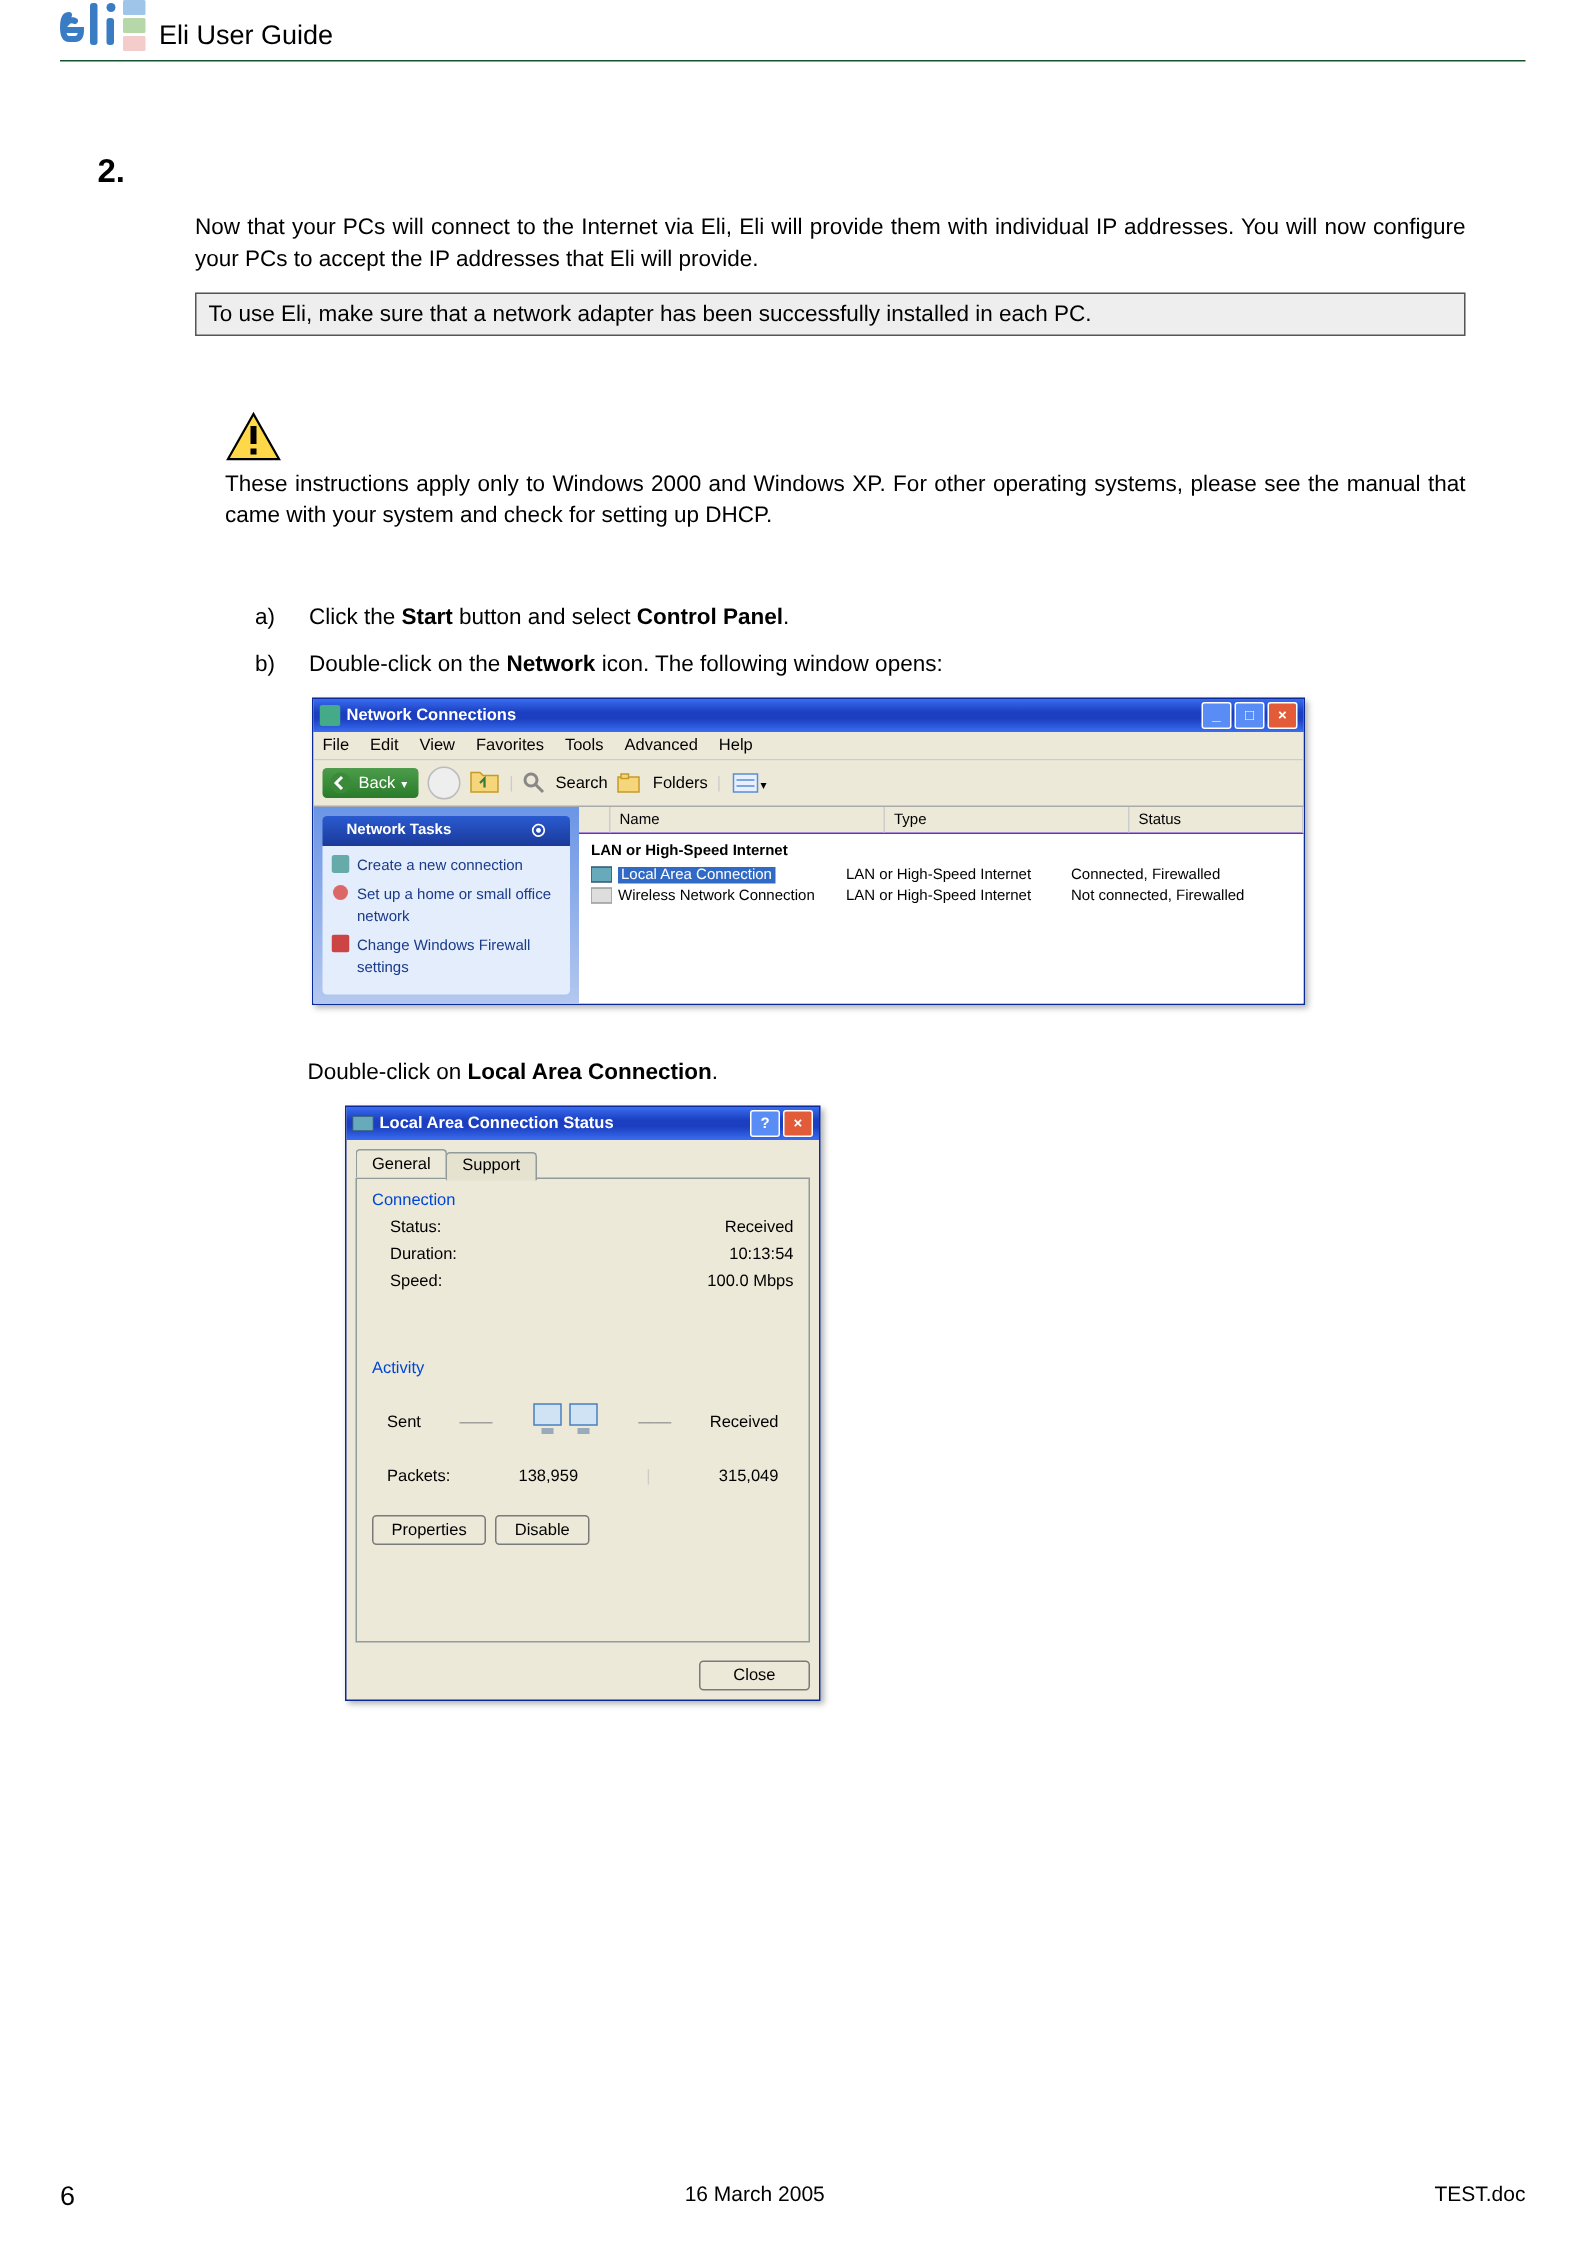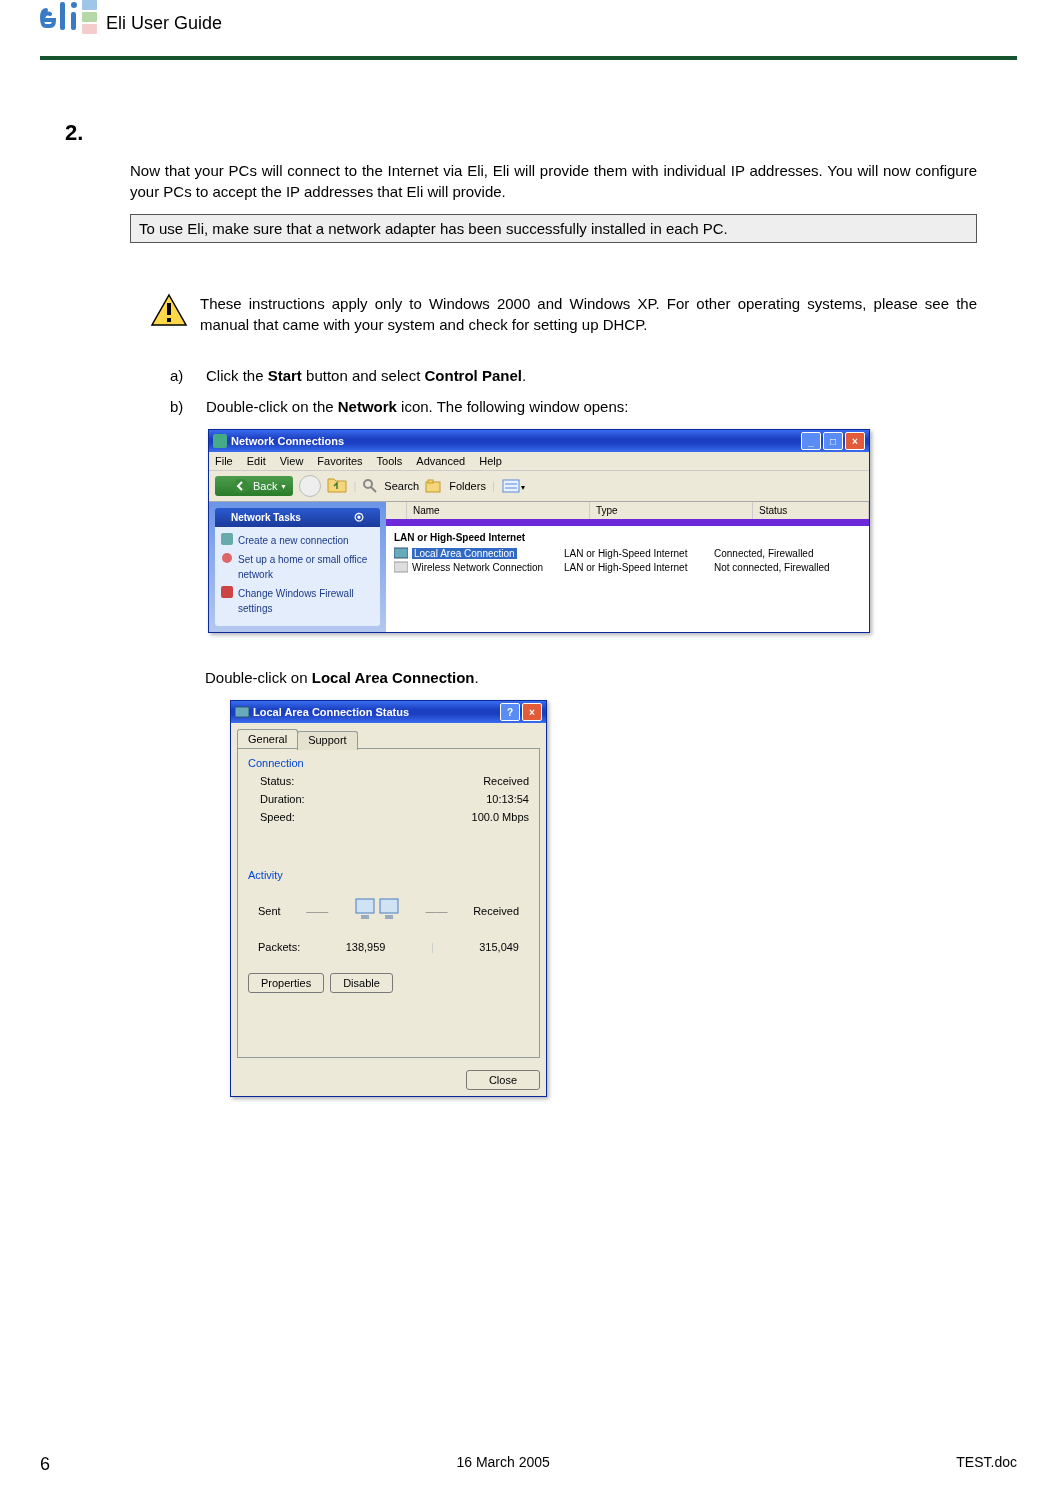--- a/index.html
+++ b/index.html
@@ -12,22 +12,22 @@
   }
   .page {
     padding: 0 40px 40px 40px;
     box-sizing: border-box;
     min-height: 1495px;
     position: relative;
   }
   .header {
     display: flex;
     align-items: flex-end;
-    border-bottom: 4px solid #14532d;
-    padding-bottom: 20px;
+    border-bottom: 1px solid #14532d;
+    padding-bottom: 4px;
     margin-bottom: 60px;
   }
   .logo-svg { width: 58px; height: 36px; }
   .header-title {
     font-size: 18px;
     margin-left: 8px;
     margin-bottom: 2px;
   }
   .section-row {
     display: flex;
@@ -56,21 +56,22 @@
     margin-right: 40px;
     border: 1px solid #555;
     background: #eee;
     padding: 5px 8px;
     margin-bottom: 50px;
   }
   .warning-row {
     display: flex;
     margin-left: 110px;
     margin-right: 40px;
-    margin-bottom: 32px;
+    margin-bottom: 49px;
+    flex-direction: column;
   }
   .warning-icon {
     width: 38px;
     flex: 0 0 38px;
     margin-right: 12px;
   }
   .warning-text {
     flex: 1;
     text-align: justify;
     line-height: 1.4;
@@ -153,21 +154,21 @@
     display: flex;
     align-items: center;
     gap: 6px;
     font-size: 11px;
     border-bottom: 1px solid #aaa;
   }
   .back-btn {
     display: flex; align-items: center; gap: 4px;
     background: linear-gradient(#4c9c4c,#2a7c2a);
     color: #fff;
-    padding: 2px 8px 2px 18px;
+    padding: 2px 8px 2px 4px;
     border-radius: 3px;
   }
   .circle-icon {
     width: 20px; height: 20px;
     border-radius: 50%;
     background: #eee;
     border: 1px solid #bbb;
   }
   .folder-icon { width: 20px; height: 18px; }
   .win1-body {
@@ -202,21 +203,21 @@
   }
   .mini-icon { width: 12px; height: 12px; flex: 0 0 12px; }
   .main-area {
     flex: 1;
     padding: 0;
   }
   .col-headers {
     display: flex;
     background: #ece9d8;
     font-size: 10px;
-    border-bottom: 7px solid #6d28d9;
+    border-bottom: 1px solid #6d28d9;
   }
   .col-headers > div {
     padding: 3px 6px;
     border-right: 1px solid #ccc;
   }
   .col-name { width: 170px; }
   .col-type { width: 150px; }
   .col-status { flex: 1; }
   .group-label {
     font-weight: bold;

